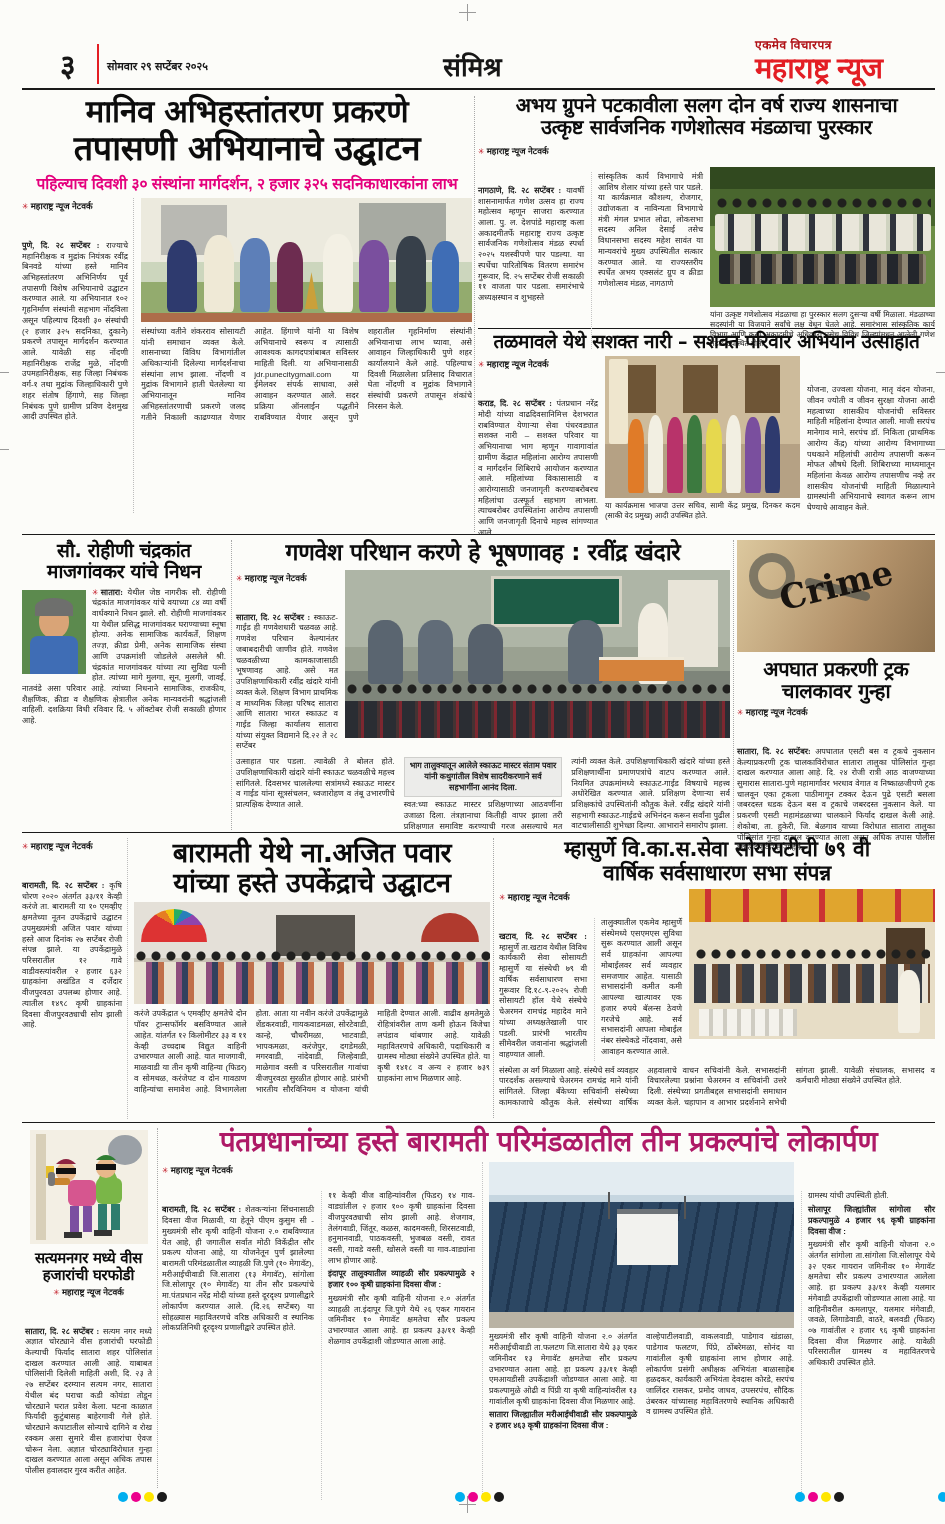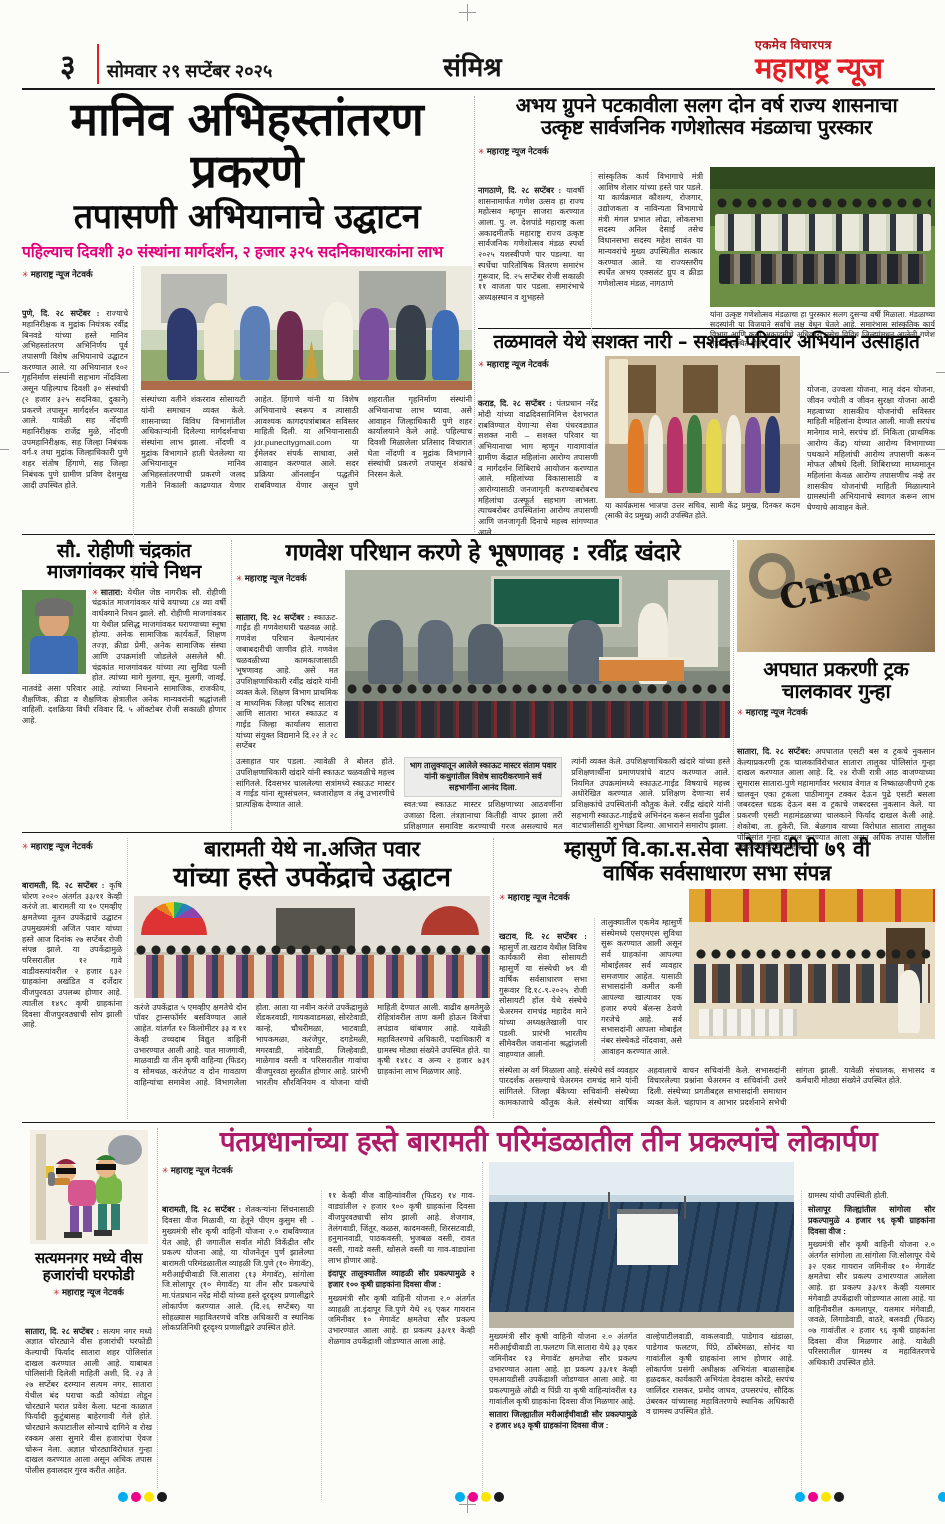--- a/index.html
+++ b/index.html
@@ -17,21 +17,21 @@
       font-family:"DejaVu Sans","Liberation Sans",sans-serif;letter-spacing:-.3px;}
   .bodytxt{font-size:8px;line-height:1.34;text-align:justify;color:#1c1c1c;margin-top:29px;}
   .dl{font-weight:800;font-family:Liberation Serif, serif;}
   .byline{font-size:8.6px;font-weight:800;margin:2px 0 1px;}
   .star{color:#c1121f;margin-right:2px;font-size:8px;}
   .c2{column-count:2;column-gap:9px;}
   .c3{column-count:3;column-gap:9px;}
   .ph{position:relative;overflow:hidden;background:#d8d5cc;}
   .fg{position:absolute;border-radius:45% 45% 10% 10%/30% 30% 8% 8%;}
   .heads{position:absolute;background-image:radial-gradient(circle 4px at 7px 5px,#20201e 4px,transparent 5px);background-size:15px 12px;background-repeat:repeat-x;}
-  .subpink{color:var(--subhead-pink);font-weight:900;}
+  .subpink{color:var(--subhead-pink);font-weight:900;text-align:center;}
   .hi-box{background:#ececea;border:1px solid #cfcfcc;font-weight:800;text-align:center;
           font-size:8px;line-height:1.35;padding:3px 4px;margin:3px 0;break-inside:avoid;}
   .subbold{font-weight:900;}
   .cap{font-size:7.6px;line-height:1.3;text-align:justify;}
   .dot{display:inline-block;width:10px;height:10px;border-radius:50%;margin-right:3px;}
   .cross{position:absolute;width:17px;height:17px;}
   .cross i{position:absolute;background:#9b9b9b;}
   .cross .v{left:8px;top:0;width:1px;height:17px;}
   .cross .h{top:8px;left:0;height:1px;width:17px;}
   .tick{position:absolute;height:1px;width:9px;background:#9b9b9b;}
@@ -47,40 +47,40 @@
     <i class="v"></i>
     <i class="h"></i>
   </div>
 <div class="tick" style="left:0;top:372px;"></div>
 <div class="tick" style="left:0;top:449px;"></div>
 <div class="tick" style="left:936px;top:372px;"></div>
 <div class="tick" style="left:936px;top:449px;"></div>
 
 <div class="abs" style="left:60px;top:44px;width:40px;font-size:30px;font-weight:900;">३</div>
 <div class="abs" style="left:97px;top:44px;width:2px;height:40px;background:var(--accent-red);"></div>
-<div class="abs" style="left:107px;top:58px;font-size:18px;font-weight:800;">सोमवार २९ सप्टेंबर २०२५</div>
+<div class="abs" style="left:107px;top:58px;font-size:11px;font-weight:800;">सोमवार २९ सप्टेंबर २०२५</div>
 <div class="abs" style="left:380px;top:48px;width:185px;text-align:center;font-size:26px;font-weight:900;">संमिश्र</div>
 <div class="abs" style="left:755px;top:36px;width:180px;text-align:left;">
   <div style="font-size:12px;font-weight:800;color:#b01116;letter-spacing:.5px;">एकमेव विचारपत्र</div>
   <div style="font-size:29px;font-weight:900;color:var(--accent-red);line-height:1.05;letter-spacing:-.5px;">महाराष्ट्र न्यूज</div>
 </div>
 <div class="rule" style="left:22px;top:88px;width:913px;height:2px;"></div>
 
 <div class="vdot" style="left:474px;top:96px;height:436px;"></div>
 <div class="rule" style="left:478px;top:328px;width:457px;height:1px;"></div>
 <div class="rule" style="left:22px;top:534px;width:913px;height:1px;"></div>
 <div class="vdot" style="left:231px;top:540px;height:290px;"></div>
 <div class="vdot" style="left:733px;top:540px;height:290px;"></div>
 <div class="rule" style="left:22px;top:832px;width:913px;height:1px;"></div>
 <div class="vdot" style="left:493px;top:838px;height:280px;"></div>
 <div class="rule" style="left:22px;top:1122px;width:913px;height:1px;"></div>
 <div class="vdot" style="left:157px;top:1128px;height:360px;"></div>
 
 <div class="abs" style="left:22px;top:94px;width:450px;height:438px;">
-  <div class="hl" style="font-size:46px;">मानिव अभिहस्तांतरण प्रकरणे</div>
+  <div class="hl" style="font-size:31px;">मानिव अभिहस्तांतरण प्रकरणे</div>
   <div class="hl" style="font-size:34px;">तपासणी अभियानाचे उद्घाटन</div>
   <div class="subpink" style="font-size:15.5px;margin:5px 0 4px;">पहिल्याच दिवशी ३० संस्थांना मार्गदर्शन, २ हजार ३२५ सदनिकाधारकांना लाभ</div>
   <div style="display:flex;gap:7px;">
     <div style="width:112px;border-right:1px dotted #bdbdbd;padding-right:5px;">
       <div class="byline"><span class="star">✳</span><span>महाराष्ट्र न्यूज नेटवर्क</span></div>
       <div class="bodytxt"><span class="dl">पुणे, दि. २८ सप्टेंबर :</span> <span>राज्याचे महानिरीक्षक व मुद्रांक नियंत्रक रवींद्र बिनवडे यांच्या हस्ते मानिव अभिहस्तांतरण अभिनिर्णय पूर्व तपासणी विशेष अभियानाचे उद्घाटन करण्यात आले. या अभियानात १०२ गृहनिर्माण संस्थांनी सहभाग नोंदविला असून पहिल्याच दिवशी ३० संस्थांची (२ हजार ३२५ सदनिका, दुकाने) प्रकरणे तपासून मार्गदर्शन करण्यात आले. यावेळी सह नोंदणी महानिरीक्षक राजेंद्र मुळे, नोंदणी उपमहानिरीक्षक, सह जिल्हा निबंधक वर्ग-१ तथा मुद्रांक जिल्हाधिकारी पुणे शहर संतोष हिंगाणे, सह जिल्हा निबंधक पुणे ग्रामीण प्रविण देशमुख आदी उपस्थित होते.</span></div>
     </div>
     <div style="flex:1;">
       <div class="ph" style="width:100%;height:124px;background:linear-gradient(#eceade 0 52%,#ccd6bd 52% 68%,#93ab6e 68% 100%);">
         <div class="abs" style="left:6%;top:6%;width:20%;height:40%;background:#b9b9b3;"></div>
@@ -203,21 +203,21 @@
   <div class="byline" style="margin-top:3px;"><span class="star">✳</span><span>महाराष्ट्र न्यूज नेटवर्क</span></div>
   <div class="bodytxt"><span class="dl">सातारा, दि. २८ सप्टेंबर:</span> <span>अपघातात एसटी बस व ट्रकचे नुकसान केल्याप्रकरणी ट्रक चालकाविरोधात सातारा तालुका पोलिसांत गुन्हा दाखल करण्यात आला आहे. दि. २४ रोजी रात्री आठ वाजण्याच्या सुमारास सातारा-पुणे महामार्गावर भरधाव वेगात व निष्काळजीपणे ट्रक चालवून एका ट्रकला पाठीमागून टक्कर देऊन पुढे एसटी बसला जबरदस्त धडक देऊन बस व ट्रकाचे जबरदस्त नुकसान केले. या प्रकरणी एसटी महामंडळाच्या चालकाने फिर्याद दाखल केली आहे. शेकोबा, ता. हुकेरी, जि. बेळगाव याच्या विरोधात सातारा तालुका पोलिसांत गुन्हा दाखल करण्यात आला असून अधिक तपास पोलीस हवालदार करीत आहेत.</span></div>
 </div>
 
 <div class="abs" style="left:22px;top:838px;width:468px;height:281px;">
   <div style="position:absolute;left:0;top:0;width:106px;height:100%;border-right:1px dotted #bdbdbd;padding-right:5px;">
     <div class="byline"><span class="star">✳</span><span>महाराष्ट्र न्यूज नेटवर्क</span></div>
     <div class="bodytxt"><span class="dl">बारामती, दि. २८ सप्टेंबर :</span> <span>कृषि धोरण २०२० अंतर्गत ३३/११ केव्ही करंजे ता. बारामती या १० एमव्हीए क्षमतेच्या नूतन उपकेंद्राचे उद्घाटन उपमुख्यमंत्री अजित पवार यांच्या हस्ते आज दिनांक २७ सप्टेंबर रोजी संपन्न झाले. या उपकेंद्रामुळे परिसरातील १२ गावे वाडीवस्त्यांवरील २ हजार ६३२ ग्राहकांना अखंडित व दर्जेदार वीजपुरवठा उपलब्ध होणार आहे. त्यातील १४९८ कृषी ग्राहकांना दिवसा वीजपुरवठ्याची सोय झाली आहे.</span></div>
   </div>
   <div style="position:absolute;left:112px;top:0;width:356px;">
-    <div class="hl" style="font-size:21px;">बारामती येथे ना.अजित पवार</div>
+    <div class="hl" style="font-size:27px;">बारामती येथे ना.अजित पवार</div>
     <div class="hl" style="font-size:27px;">यांच्या हस्ते उपकेंद्राचे उद्घाटन</div>
     <div class="ph" style="width:100%;height:102px;margin-top:4px;background:linear-gradient(#e4e0d8 0 55%,#c9c2b4 55% 100%);">
       <div class="abs" style="left:2%;top:6%;width:66px;height:33px;border-radius:66px 66px 0 0;background:conic-gradient(from 270deg,#d33 0 30deg,#e67e22 30deg 60deg,#f1c40f 60deg 90deg,#27ae60 90deg 120deg,#2980b9 120deg 150deg,#8e44ad 150deg 180deg,#d33 180deg);"></div>
       <div class="abs" style="right:3%;top:10%;width:58px;height:29px;border-radius:58px 58px 0 0;background:#b03a2e;"></div>
       <div class="abs" style="left:40%;top:12%;width:22%;height:40%;background:#57534d;"></div>
       <div class="heads" style="left:0;top:48%;width:100%;height:14px;"></div>
       <div class="abs" style="left:0;top:58%;width:100%;height:42%;background:repeating-linear-gradient(90deg,#e8e2d2 0 12px,#8e4e7c 12px 18px,#32415e 18px 24px,#c0704a 24px 30px);"></div>
     </div>
     <div class="bodytxt c3" style="margin-top:5px;height:104px;overflow:hidden;">
       <span>करंजे उपकेंद्रात ५ एमव्हीए क्षमतेचे दोन पॉवर ट्रान्सफॉर्मर बसविण्यात आले आहेत. यांतर्गत १२ किलोमीटर ३३ व ११ केव्ही उच्चदाब विद्युत वाहिनी उभारण्यात आली आहे. यात माजगावी, माळवाडी या तीन कृषी वाहिन्या (फिडर) व सोमथळ, करंजेपट व दोन गावठाण वाहिन्यांचा समावेश आहे.</span>

